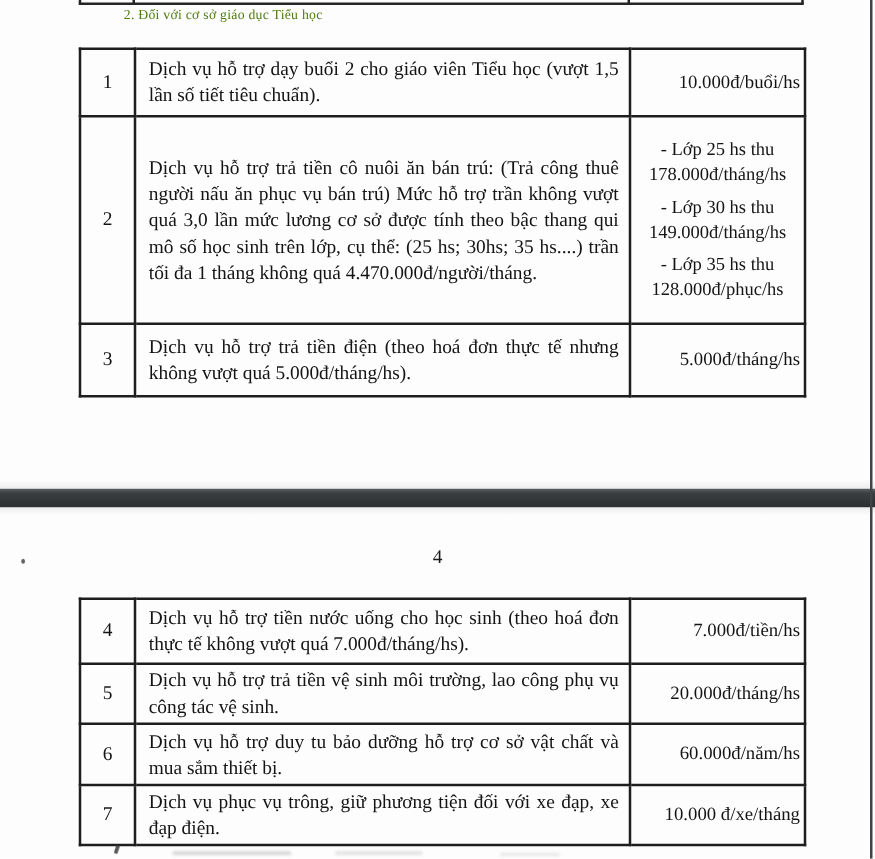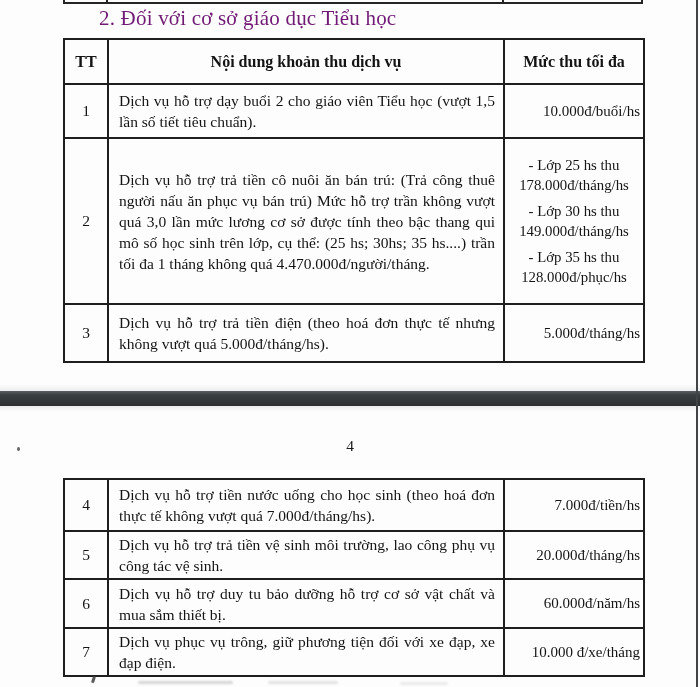--- a/index.html
+++ b/index.html
@@ -11,21 +11,21 @@
     overflow:hidden;
   }
   .canvas{position:relative;width:700px;height:687px;background:#fdfdfd;}
 
   
   .remnant-line{position:absolute;left:63px;top:2px;width:580px;height:2px;background:#252525;}
   .remnant-tick{position:absolute;top:0;width:2px;height:3px;background:#252525;}
 
   .heading{
     position:absolute;left:99px;top:6px;width:420px;
-    font-size:21px;letter-spacing:.2px;color:#701a75;
+    font-size:11px;letter-spacing:.2px;color:#4d7c0f;
   }
 
   table.fee-table{
     position:absolute;left:63px;
     border-collapse:collapse;table-layout:fixed;width:580px;
     font-size:15.5px;color:#141414;
   }
   table.fee-table td,table.fee-table th{
     border:2px solid #1e1e1e;
     vertical-align:middle;
@@ -85,25 +85,20 @@
 
   <div class="heading">2. Đối với cơ sở giáo dục Tiểu học</div>
 
   <table class="fee-table" id="table1">
     <colgroup>
         <col style="width:44px">
         <col style="width:396px">
         <col style="width:140px">
       </colgroup>
     <tbody>
-        <tr style="height:45px">
-      <th class="h-tt">TT</th>
-      <th class="h-content">Nội dung khoản thu dịch vụ</th>
-      <th class="h-fee">Mức thu tối đa</th>
-    </tr>
     <tr style="height:54px">
       <td class="tt">1</td>
       <td class="desc">Dịch vụ hỗ trợ dạy buổi 2 cho giáo viên Tiểu học (vượt 1,5 lần số tiết tiêu chuẩn).</td>
       <td class="fee">10.000đ/buổi/hs</td>
     </tr>
     <tr style="height:135px">
       <td class="tt">2</td>
       <td class="desc">Dịch vụ hỗ trợ trả tiền cô nuôi ăn bán trú: (Trả công thuê người nấu ăn phục vụ bán trú) Mức hỗ trợ trần không vượt quá 3,0 lần mức lương cơ sở được tính theo bậc thang qui mô số học sinh trên lớp, cụ thể: (25 hs; 30hs; 35 hs....) trần tối đa 1 tháng không quá 4.470.000đ/người/tháng.</td>
       <td class="fee-multi">
         <div class="fl">- Lớp 25 hs thu</div>

